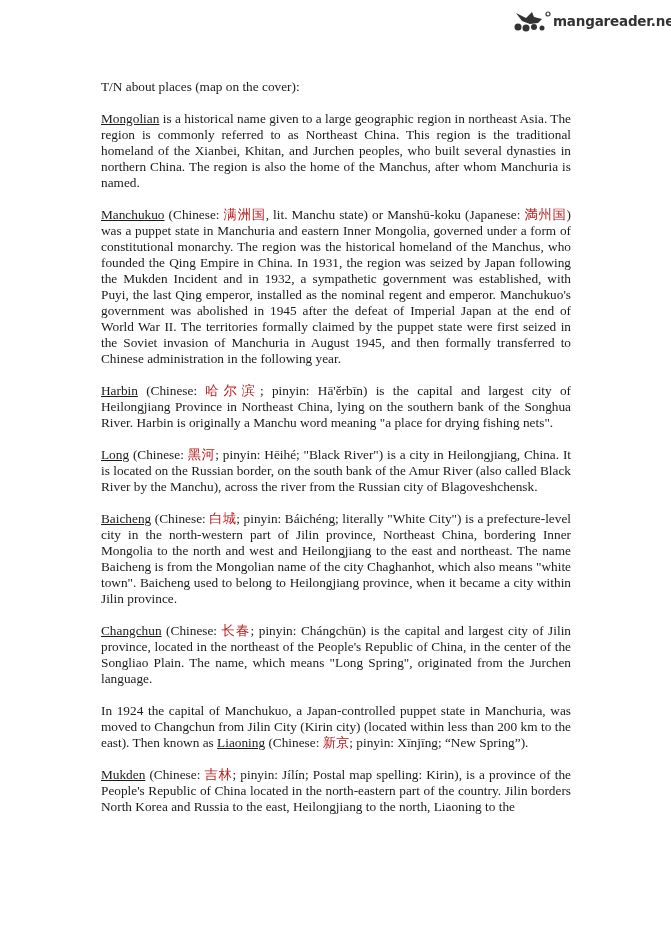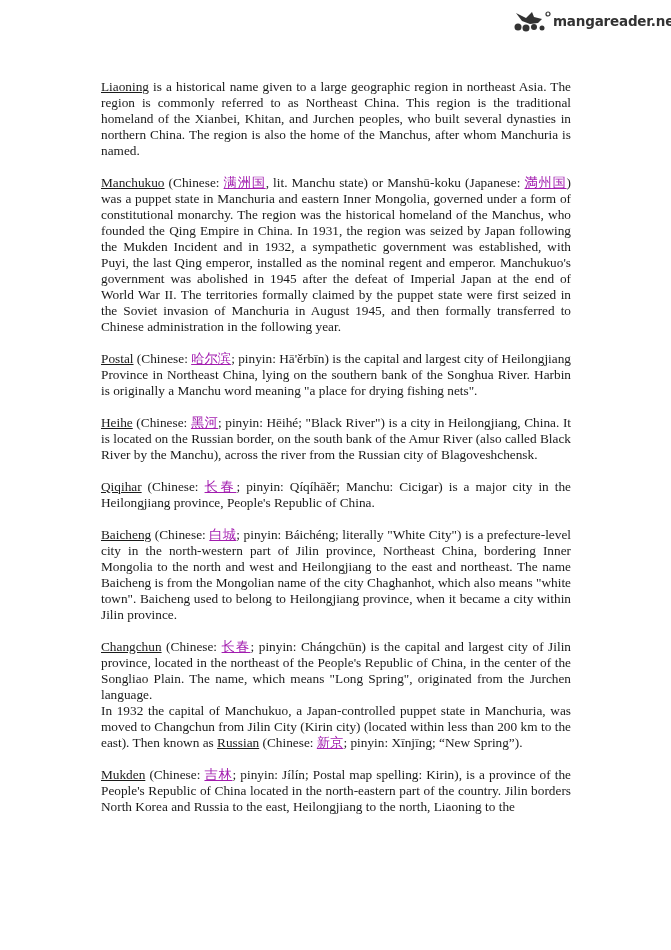--- a/index.html
+++ b/index.html
@@ -13,50 +13,50 @@
   .logo svg { width: 40px; height: 24px; }
   .logo-text {
     font-family: "DejaVu Sans", sans-serif; font-weight: bold; font-size: 13.5px; color: #333;
     letter-spacing: -0.2px; margin-left: 1px;
   }
   .page {
     position: absolute; left: 101px; top: 79px; width: 470px;
     font-size: 13.3px; line-height: 16px; text-align: justify;
   }
   .page p { margin: 0 0 16px 0; }
-  .page p.tight { margin-bottom: 0; }
+  .page p.tight { margin-bottom: 16px; }
   .u { text-decoration: underline; }
-  .zh { color: #a21caf; text-decoration: underline; }
+  .zh { color: #b91c1c; }
 </style>
 </head>
 <body>
 
 <div class="logo">
   <svg viewBox="0 0 40 24">
     <path d="M4 4 L14 9 L20 3 L22 8 L30 10 L26 14 L18 15 L10 12 Z" fill="#333"></path>
     <circle cx="6" cy="18" r="3.5" fill="#333"></circle>
     <circle cx="14" cy="19" r="3.5" fill="#333"></circle>
     <circle cx="22" cy="18" r="3" fill="#333"></circle>
     <circle cx="30" cy="19" r="2.5" fill="#333"></circle>
     <circle cx="36" cy="5" r="2" fill="none" stroke="#333" stroke-width="1.2"></circle>
   </svg>
   <span class="logo-text">mangareader.net</span>
 </div>
 
 <div class="page">
+  <p>T/N about places (map on the cover):</p>
 
-  <p><span class="u">Liaoning</span><span> is a historical name given to a large geographic region in northeast Asia. The region is commonly referred to as Northeast China. This region is the traditional homeland of the Xianbei, Khitan, and Jurchen peoples, who built several dynasties in northern China. The region is also the home of the Manchus, after whom Manchuria is named.</span></p>
+  <p><span class="u">Mongolian</span><span> is a historical name given to a large geographic region in northeast Asia. The region is commonly referred to as Northeast China. This region is the traditional homeland of the Xianbei, Khitan, and Jurchen peoples, who built several dynasties in northern China. The region is also the home of the Manchus, after whom Manchuria is named.</span></p>
 
   <p><span class="u">Manchukuo</span><span> (Chinese: </span><span class="zh">满洲国</span><span>, lit. Manchu state) or Manshū-koku (Japanese: </span><span class="zh">満州国</span><span>) was a puppet state in Manchuria and eastern Inner Mongolia, governed under a form of constitutional monarchy. The region was the historical homeland of the Manchus, who founded the Qing Empire in China. In 1931, the region was seized by Japan following the Mukden Incident and in 1932, a sympathetic government was established, with Puyi, the last Qing emperor, installed as the nominal regent and emperor. Manchukuo's government was abolished in 1945 after the defeat of Imperial Japan at the end of World War II. The territories formally claimed by the puppet state were first seized in the Soviet invasion of Manchuria in August 1945, and then formally transferred to Chinese administration in the following year.</span></p>
 
-  <p><span class="u">Postal</span><span> (Chinese: </span><span class="zh">哈尔滨</span><span>; pinyin: Hā'ěrbīn) is the capital and largest city of Heilongjiang Province in Northeast China, lying on the southern bank of the Songhua River. Harbin is originally a Manchu word meaning "a place for drying fishing nets".</span></p>
+  <p><span class="u">Harbin</span><span> (Chinese: </span><span class="zh">哈尔滨</span><span>; pinyin: Hā'ěrbīn) is the capital and largest city of Heilongjiang Province in Northeast China, lying on the southern bank of the Songhua River. Harbin is originally a Manchu word meaning "a place for drying fishing nets".</span></p>
 
-  <p><span class="u">Heihe</span><span> (Chinese: </span><span class="zh">黑河</span><span>; pinyin: Hēihé; "Black River") is a city in Heilongjiang, China. It is located on the Russian border, on the south bank of the Amur River (also called Black River by the Manchu), across the river from the Russian city of Blagoveshchensk.</span></p>
+  <p><span class="u">Long</span><span> (Chinese: </span><span class="zh">黑河</span><span>; pinyin: Hēihé; "Black River") is a city in Heilongjiang, China. It is located on the Russian border, on the south bank of the Amur River (also called Black River by the Manchu), across the river from the Russian city of Blagoveshchensk.</span></p>
 
-  <p><span class="u">Qiqihar</span><span> (Chinese: </span><span class="zh">长春</span><span>; pinyin: Qíqíhāěr; Manchu: Cicigar) is a major city in the Heilongjiang province, People's Republic of China.</span></p>
 
   <p><span class="u">Baicheng</span><span> (Chinese: </span><span class="zh">白城</span><span>; pinyin: Báichéng; literally "White City") is a prefecture-level city in the north-western part of Jilin province, Northeast China, bordering Inner Mongolia to the north and west and Heilongjiang to the east and northeast. The name Baicheng is from the Mongolian name of the city Chaghanhot, which also means "white town". Baicheng used to belong to Heilongjiang province, when it became a city within Jilin province.</span></p>
 
   <p class="tight"><span class="u">Changchun</span><span> (Chinese: </span><span class="zh">长春</span><span>; pinyin: Chángchūn) is the capital and largest city of Jilin province, located in the northeast of the People's Republic of China, in the center of the Songliao Plain. The name, which means "Long Spring", originated from the Jurchen language.</span></p>
-  <p><span>In 1932 the capital of Manchukuo, a Japan-controlled puppet state in Manchuria, was moved to Changchun from Jilin City (Kirin city) (located within less than 200 km to the east). Then known as </span><span class="u">Russian</span><span> (Chinese: </span><span class="zh">新京</span><span>; pinyin: Xīnjīng; “New Spring”).</span></p>
+  <p><span>In 1924 the capital of Manchukuo, a Japan-controlled puppet state in Manchuria, was moved to Changchun from Jilin City (Kirin city) (located within less than 200 km to the east). Then known as </span><span class="u">Liaoning</span><span> (Chinese: </span><span class="zh">新京</span><span>; pinyin: Xīnjīng; “New Spring”).</span></p>
 
   <p><span class="u">Mukden</span><span> (Chinese: </span><span class="zh">吉林</span><span>; pinyin: Jílín; Postal map spelling: Kirin), is a province of the People's Republic of China located in the north-eastern part of the country. Jilin borders North Korea and Russia to the east, Heilongjiang to the north, Liaoning to the</span></p>
 </div>
 
 </body></html>

